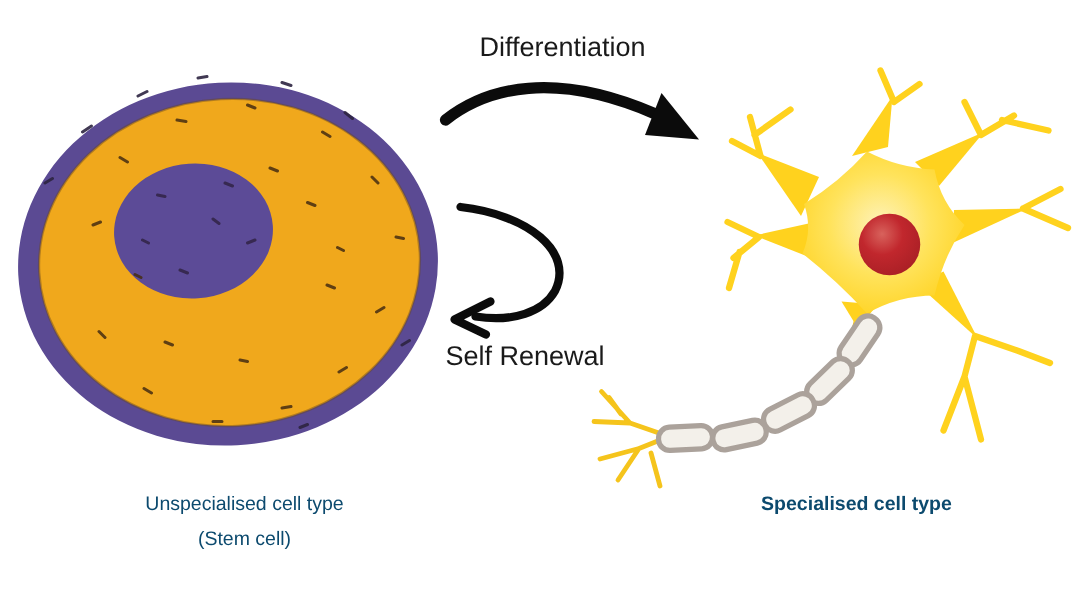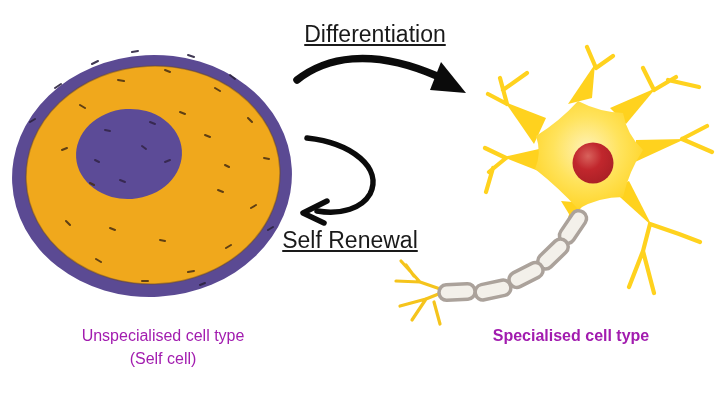--- a/index.html
+++ b/index.html
@@ -2,25 +2,25 @@
 <html><head>
 <meta charset="utf-8">
 <style>
   html,body{margin:0;padding:0;background:#ffffff;}
   #canvas{
     position:relative;width:720px;height:405px;background:#ffffff;overflow:hidden;
     font-family:"Liberation Sans", sans-serif;
   }
   #diagram-svg{position:absolute;left:0;top:0;width:720px;height:405px;}
   .caption{
-    position:absolute;color:#a21caf;font-size:16px;line-height:23px;
+    position:absolute;color:#0c4a6e;font-size:13px;line-height:23px;
     text-align:center;white-space:nowrap;
   }
   .arrow-label{
-    position:absolute;color:#1a1a1a;font-size:23px;text-align:center;white-space:nowrap;text-decoration:underline;
+    position:absolute;color:#1a1a1a;font-size:18px;text-align:center;white-space:nowrap;
   }
   #differentiation-label{left:300px;top:21px;width:150px;}
   #self-renewal-label{left:275px;top:227px;width:150px;}
   #left-caption{left:38px;top:324px;width:250px;}
   #right-caption{left:446px;top:324px;width:250px;font-weight:bold;}
 </style>
 </head>
 <body>
 
 <div id="canvas">
@@ -102,18 +102,18 @@
       <circle cx="593" cy="163" r="20.5" fill="url(#nucGrad)"></circle>
     </g>
   </svg>
 
   <div id="differentiation-label" class="arrow-label">Differentiation</div>
 
   <div id="self-renewal-label" class="arrow-label">Self Renewal</div>
 
   <div id="left-caption" class="caption">
     <div>Unspecialised cell type</div>
-    <div>(Self cell)</div>
+    <div>(Stem cell)</div>
   </div>
 
   <div id="right-caption" class="caption">Specialised cell type</div>
 
 </div>
 
 </body></html>

